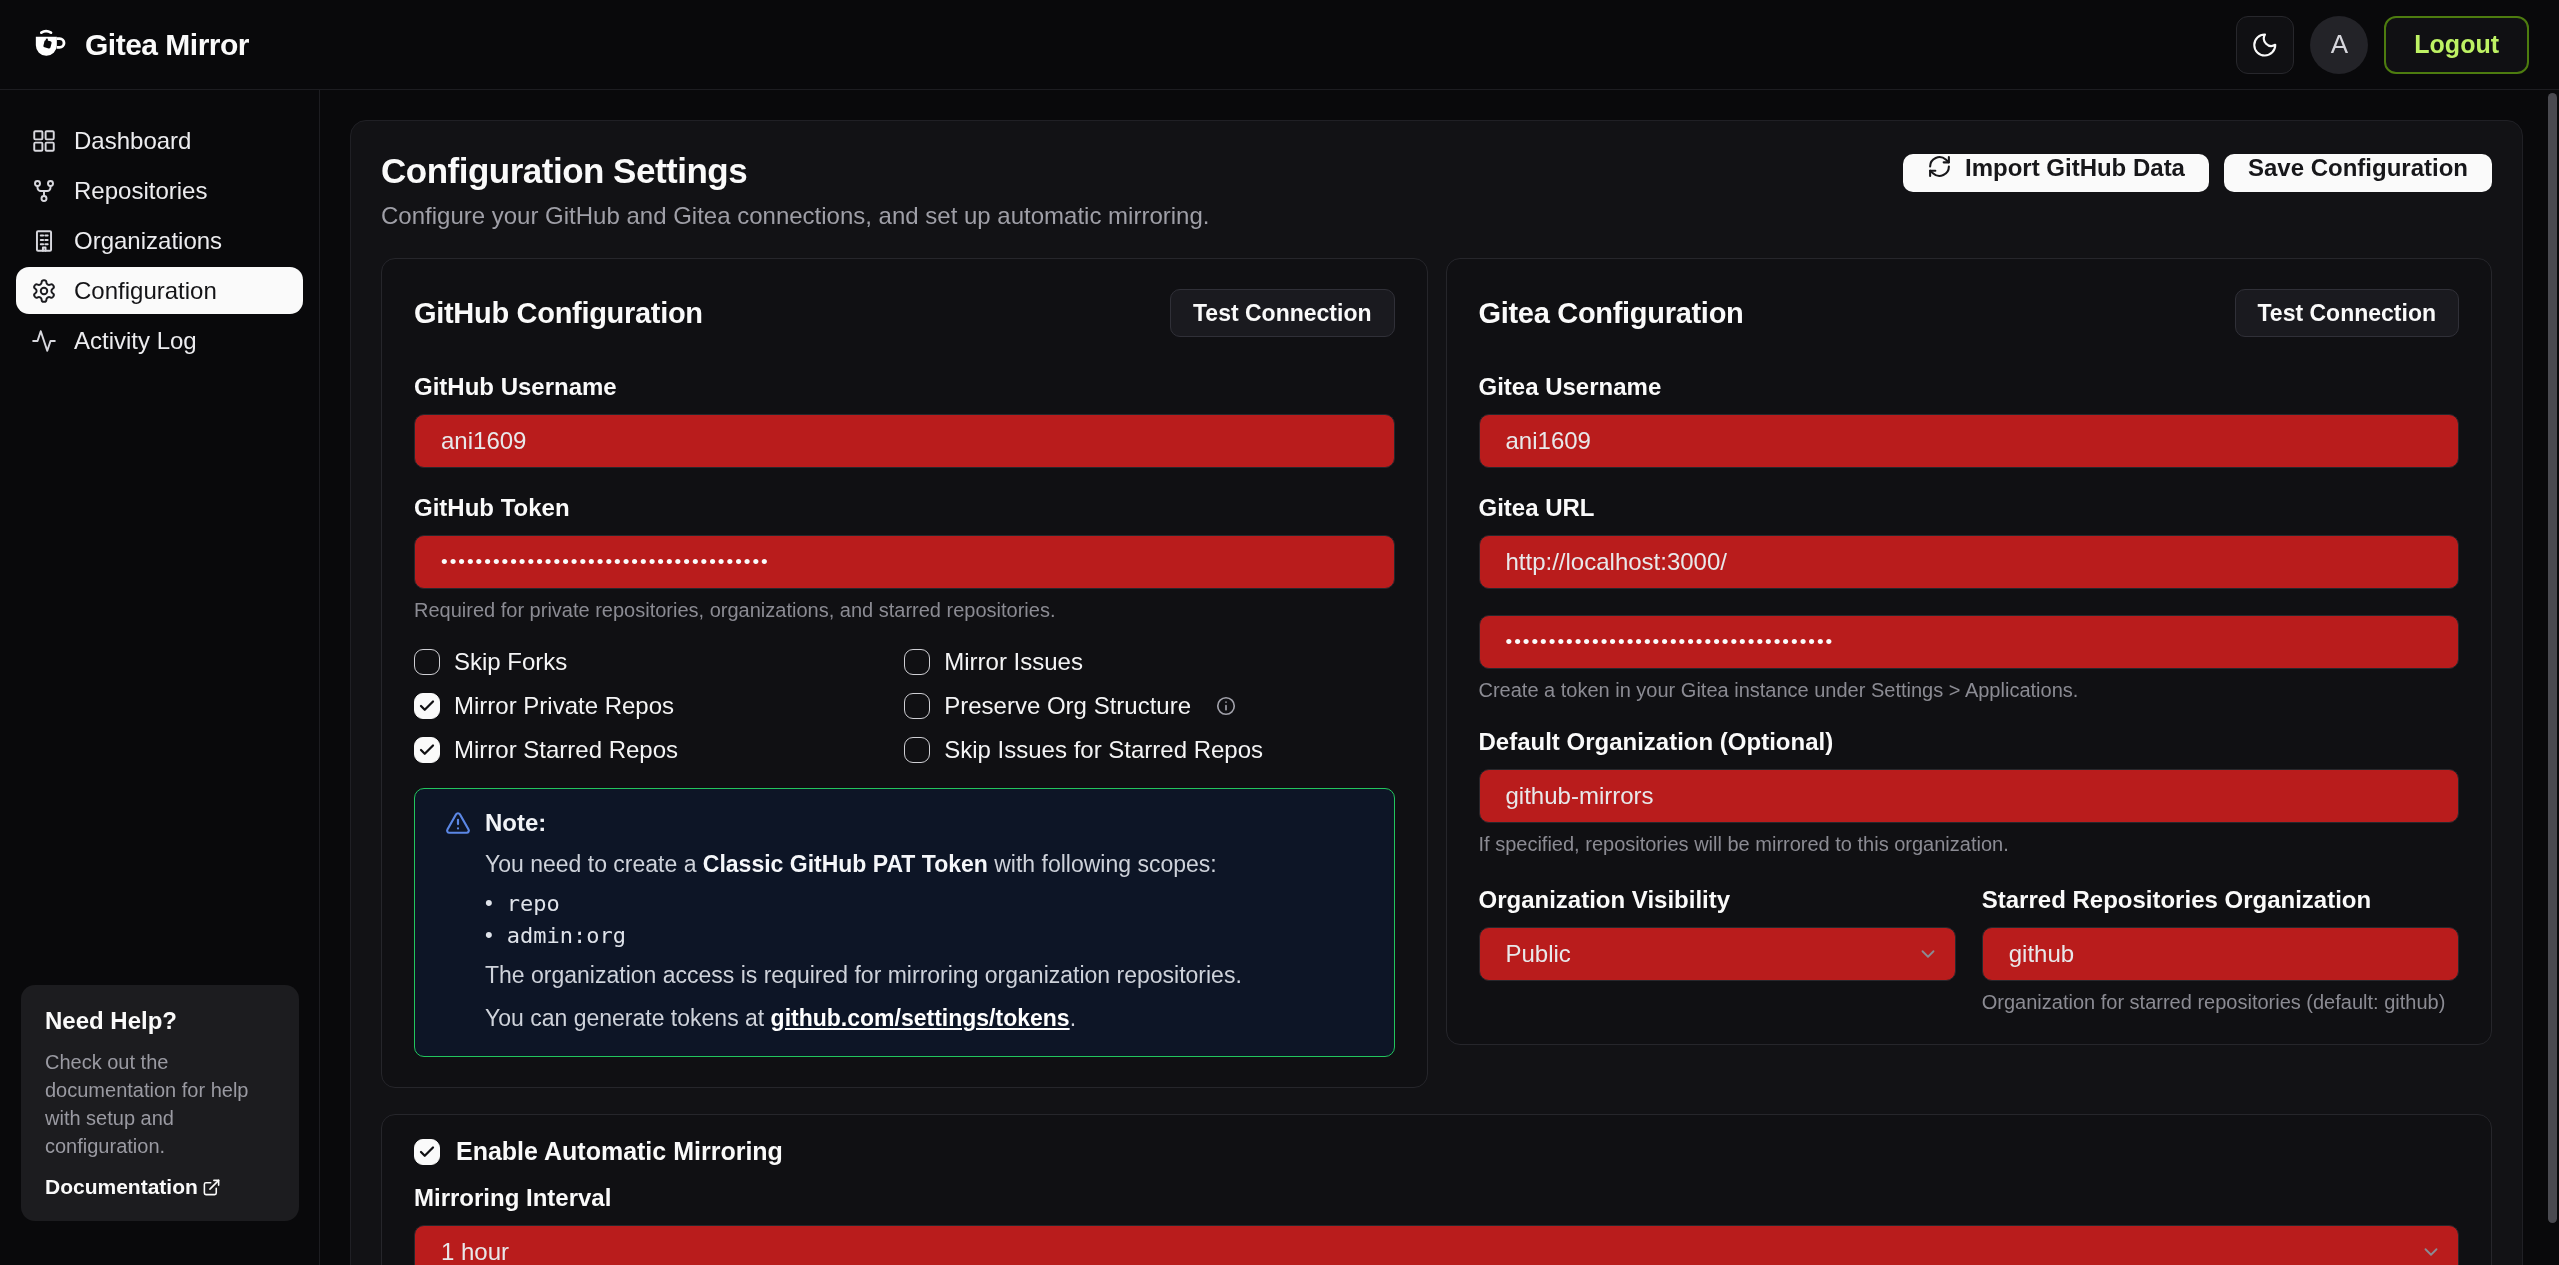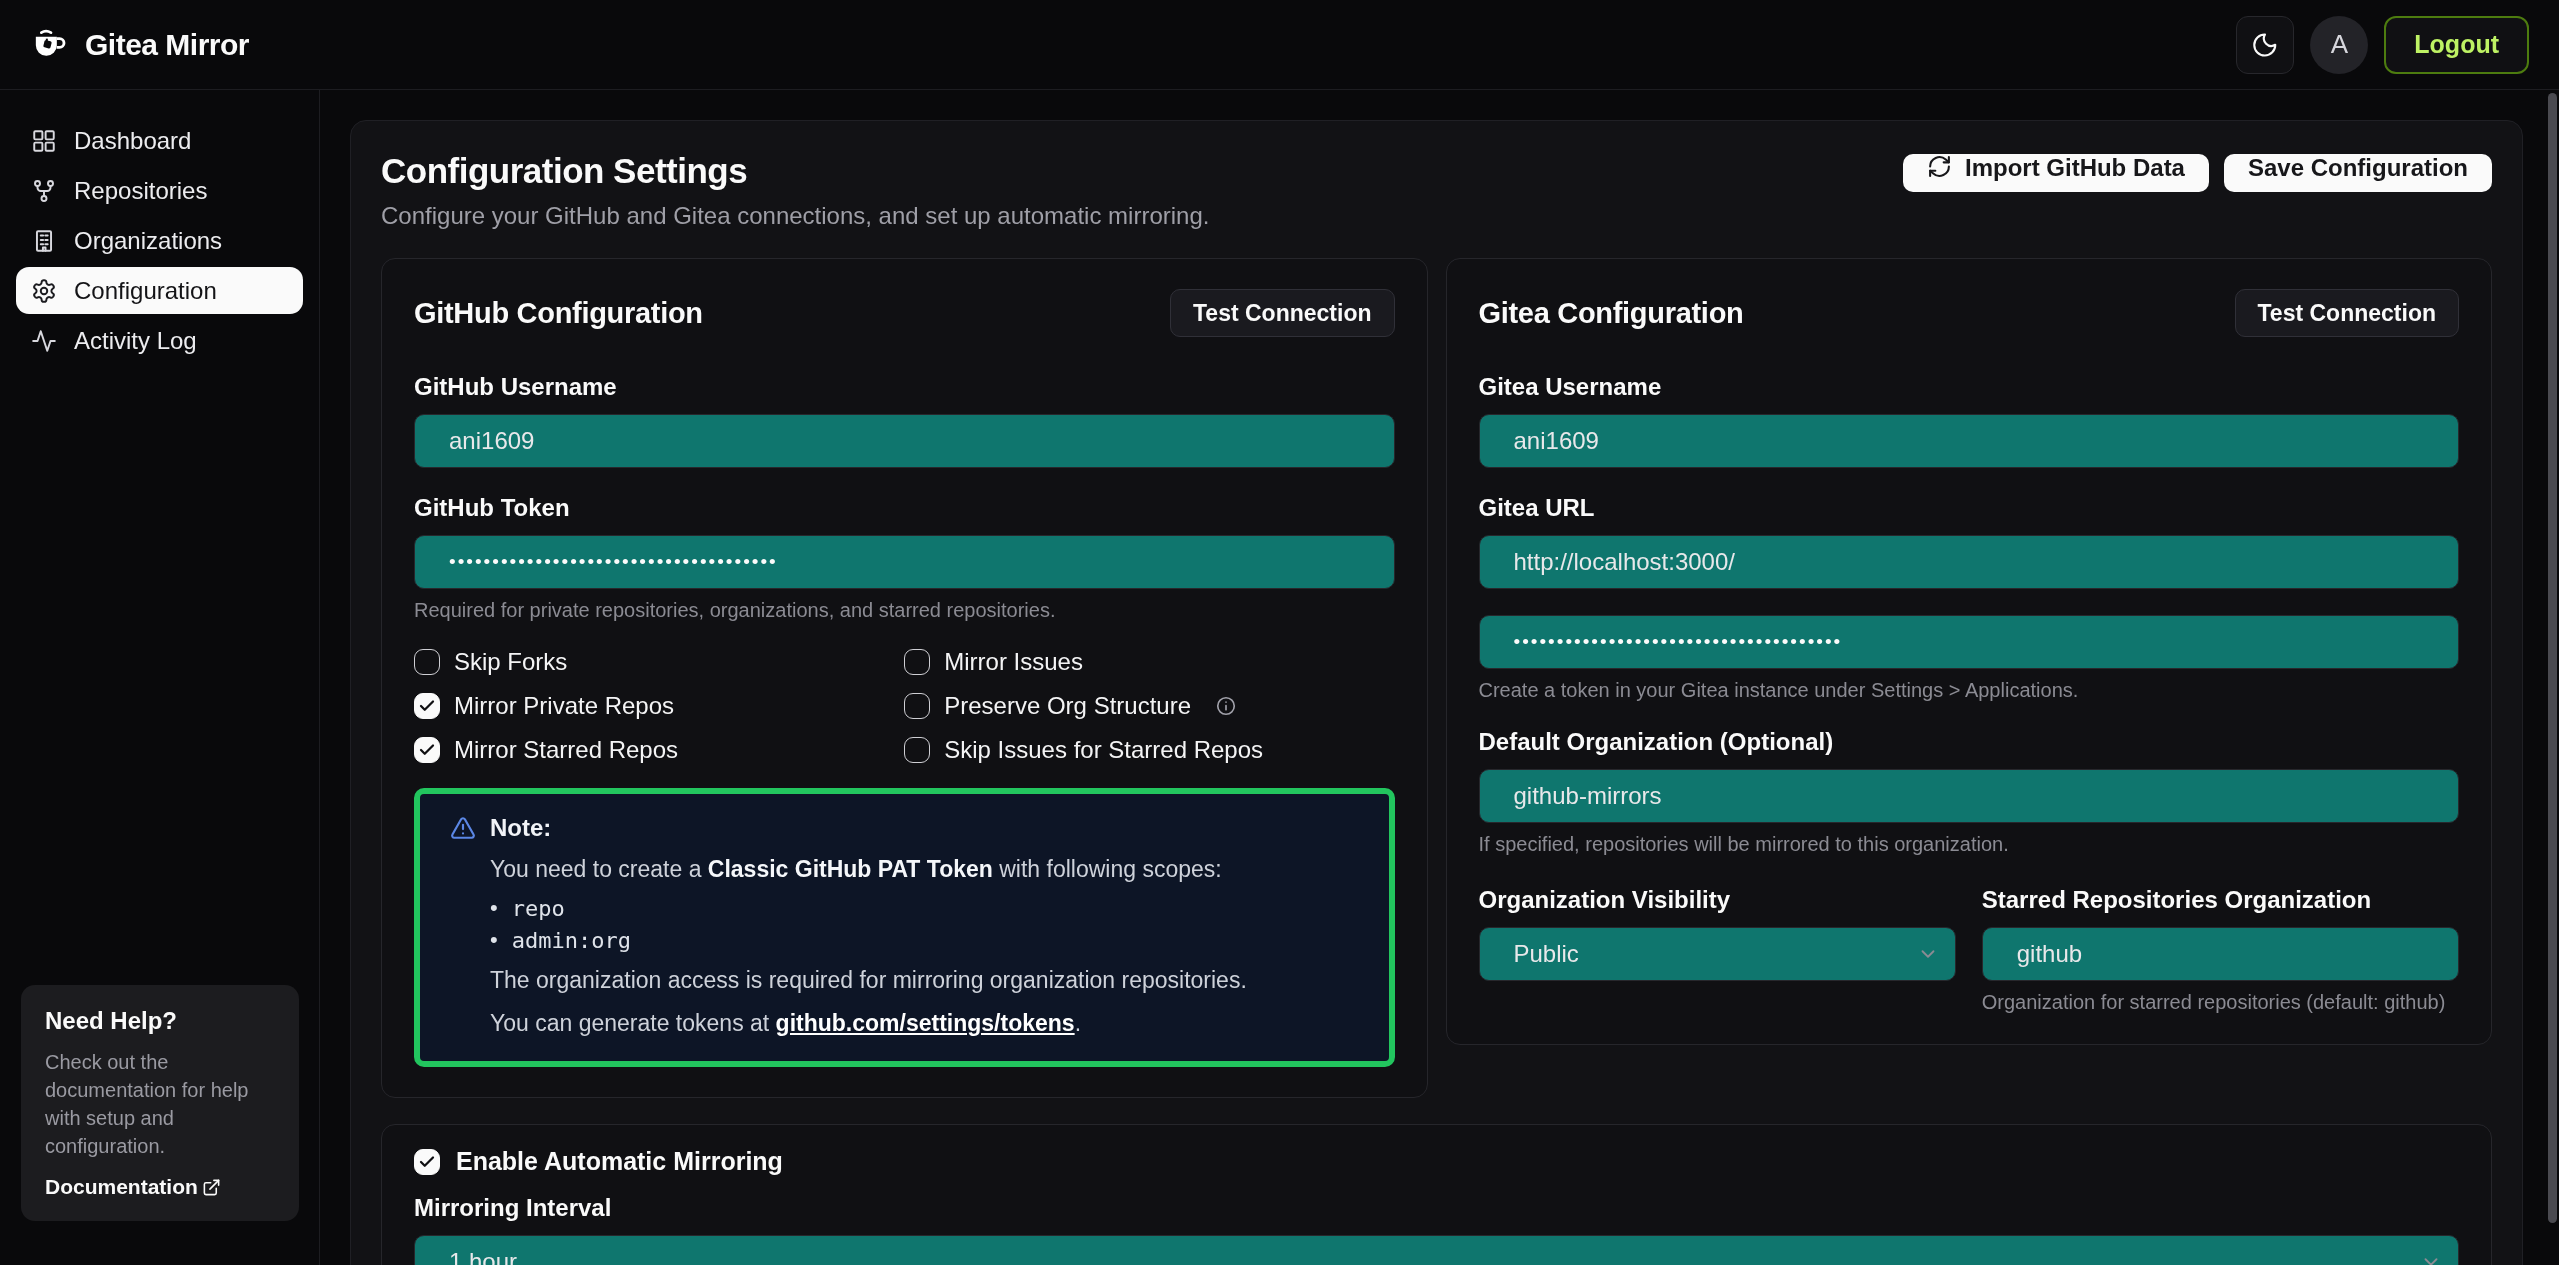--- a/index.html
+++ b/index.html
@@ -54,37 +54,37 @@
   .cards { display:grid; grid-template-columns:1fr 1fr; gap:18px; margin-top:28px; align-items:start; }
   .card { background:#101013; border:1px solid #26262b; border-radius:14px; padding:30px 32px; }
   .card-header { display:flex; justify-content:space-between; align-items:center; }
   .card-title { font-size:29px; font-weight:700; letter-spacing:-0.3px; }
   .btn-outline { height:48px; padding:0 22px; border-radius:10px; background:#1a1a1f; border:1px solid #303038;
     color:#fafafa; font-size:23px; font-weight:600; display:flex; align-items:center; cursor:pointer; font-family:inherit; }
 
   .field { margin-top:26px; }
   .field.first { margin-top:36px; }
   .field-label { display:block; font-size:24px; font-weight:600; margin-bottom:13px; }
-  .input { width:100%; height:54px; background:#0f766e; border:1px solid #27272c; border-radius:10px;
-    padding:0 34px; font-size:24px; color:#e8e8ea; font-family:inherit; display:flex; align-items:center; }
+  .input { width:100%; height:54px; background:#b91c1c; border:1px solid #27272c; border-radius:10px;
+    padding:0 26px; font-size:24px; color:#e8e8ea; font-family:inherit; display:flex; align-items:center; }
   input.input { outline:none; }
   .dots { font-size:19px; letter-spacing:2px; color:#fafafa; }
   .helper { font-size:20px; color:#8b8b93; margin-top:10px; }
 
   .opts { display:grid; grid-template-columns:1fr 1fr; row-gap:16px; margin-top:26px; }
   .opt { display:flex; align-items:center; gap:14px; cursor:pointer; }
   .cb { width:26px; height:26px; border:1.5px solid #cfcfd4; border-radius:9px; background:transparent;
     display:flex; align-items:center; justify-content:center; flex:none; }
   .cb svg { display:none; width:18px; height:18px; stroke:#101013; fill:none; stroke-width:3; stroke-linecap:round; stroke-linejoin:round; }
   .cb.checked { background:#fafafa; border-color:#fafafa; }
   .cb.checked svg { display:block; }
   .opt-label { font-size:24px; font-weight:500; color:#f4f4f5; }
   .info-ic { width:22px; height:22px; stroke:#a1a1aa; fill:none; stroke-width:1.8; stroke-linecap:round; margin-left:10px; flex:none; }
 
-  .note { margin-top:24px; background:#0d1526; border:6px solid #22c55e; border-radius:10px; padding:20px 30px 22px; }
+  .note { margin-top:24px; background:#0d1526; border:1px solid #22c55e; border-radius:10px; padding:20px 30px 22px; }
   .note-head { display:flex; align-items:center; gap:14px; }
   .note-head svg { width:26px; height:26px; stroke:#5b87e5; fill:none; stroke-width:2; stroke-linecap:round; stroke-linejoin:round; flex:none; }
   .note-title { font-size:24px; font-weight:700; color:#f1f3f7; }
   .note-body { padding-left:40px; }
   .note p { font-size:23px; color:#ced2da; margin-top:12px; line-height:1.35; }
   .note p b { color:#f5f7fa; }
   .note ul { list-style:none; margin-top:10px; }
   .note li { font-size:22px; color:#dfe3ea; margin-top:6px; display:flex; align-items:center; gap:14px; }
   .note li .bullet { font-size:22px; }
   .note li .mono { font-family:"DejaVu Sans Mono",monospace; font-size:22px; }

